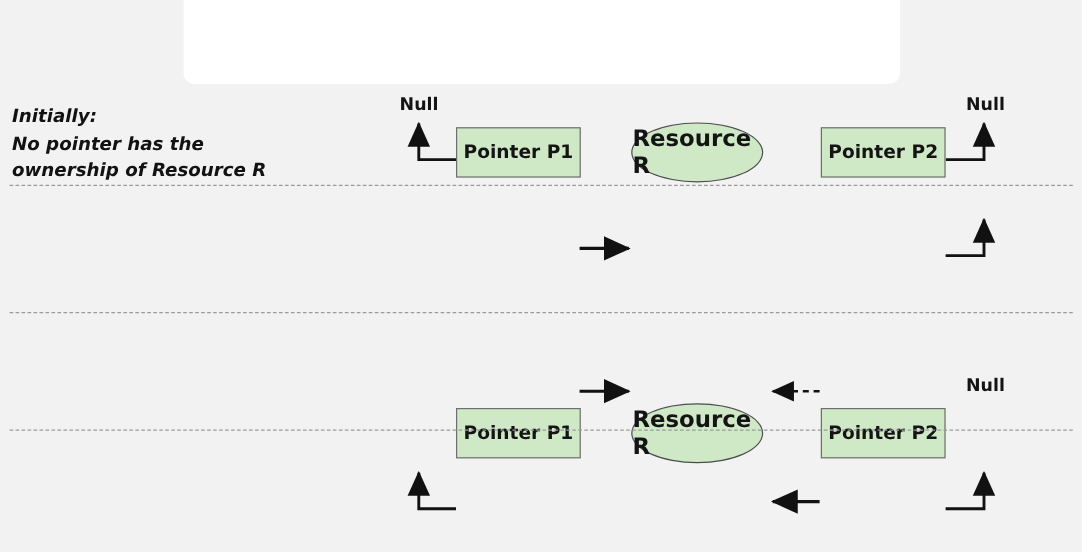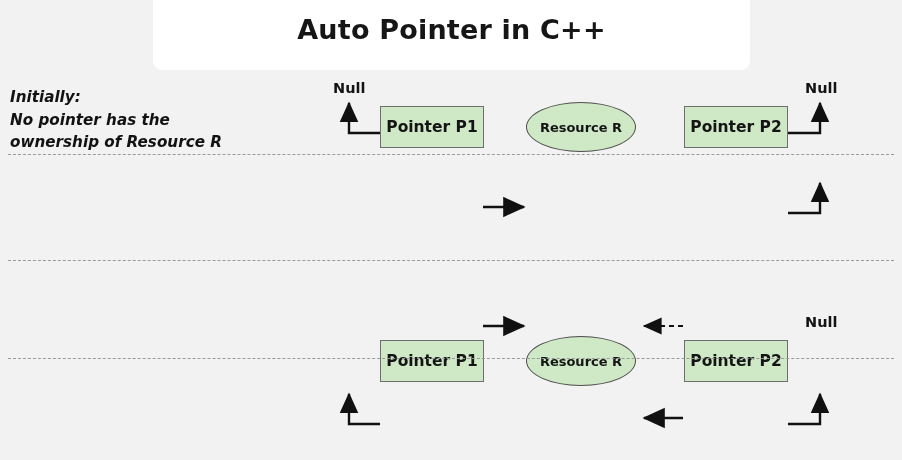--- a/index.html
+++ b/index.html
@@ -88,21 +88,21 @@
     position: absolute;
     width: 110px;
     height: 50px;
     background: #cfe8c6;
     border: 1.4px solid #4d4d4d;
     border-radius: 50%;
     box-sizing: border-box;
     display: flex;
     align-items: center;
     justify-content: center;
-    font-size: 13px;
+    font-size: 19px;
     font-weight: 700;
     color: #141414;
     font-family: "DejaVu Sans", sans-serif;
   }
   .null-label {
     position: absolute;
     font-size: 14.5px;
     font-weight: 700;
     color: #141414;
     font-family: "DejaVu Sans", sans-serif;
@@ -117,21 +117,20 @@
     pointer-events: none;
     overflow: visible;
   }
 </style>
 </head>
 <body>
 
 <div id="canvas">
 
   <div class="title-card"></div>
-  <div class="title-text">Auto Pointer in C++</div>
 
   <svg class="svg-layer" viewBox="0 0 902 460">
     <defs>
       <marker id="arrowSolid" markerWidth="9" markerHeight="9" refX="8" refY="4.5" orient="auto">
         <path d="M0,0.6 L8.6,4.5 L0,8.4 z" fill="#111111"></path>
       </marker>
       <marker id="arrowSolidUp" markerWidth="9" markerHeight="9" refX="8" refY="4.5" orient="auto">
         <path d="M0,0.6 L8.6,4.5 L0,8.4 z" fill="#111111"></path>
       </marker>
       <marker id="arrowDash" markerWidth="9" markerHeight="9" refX="8" refY="4.5" orient="auto">

